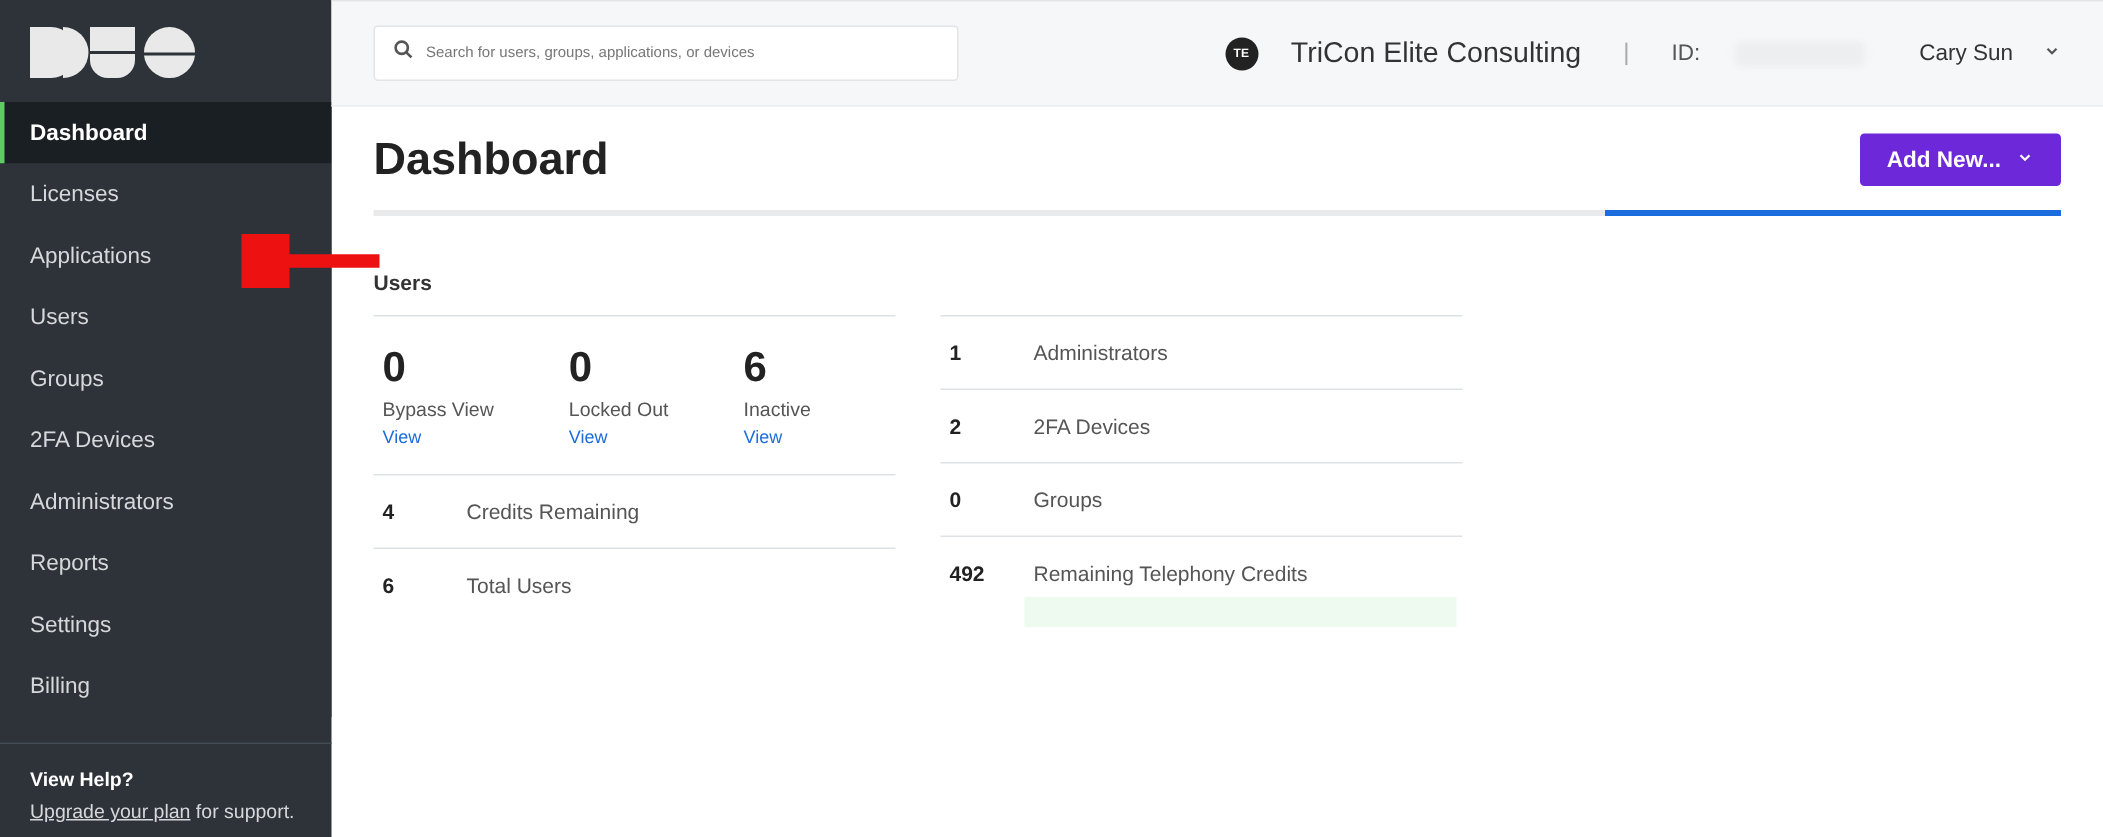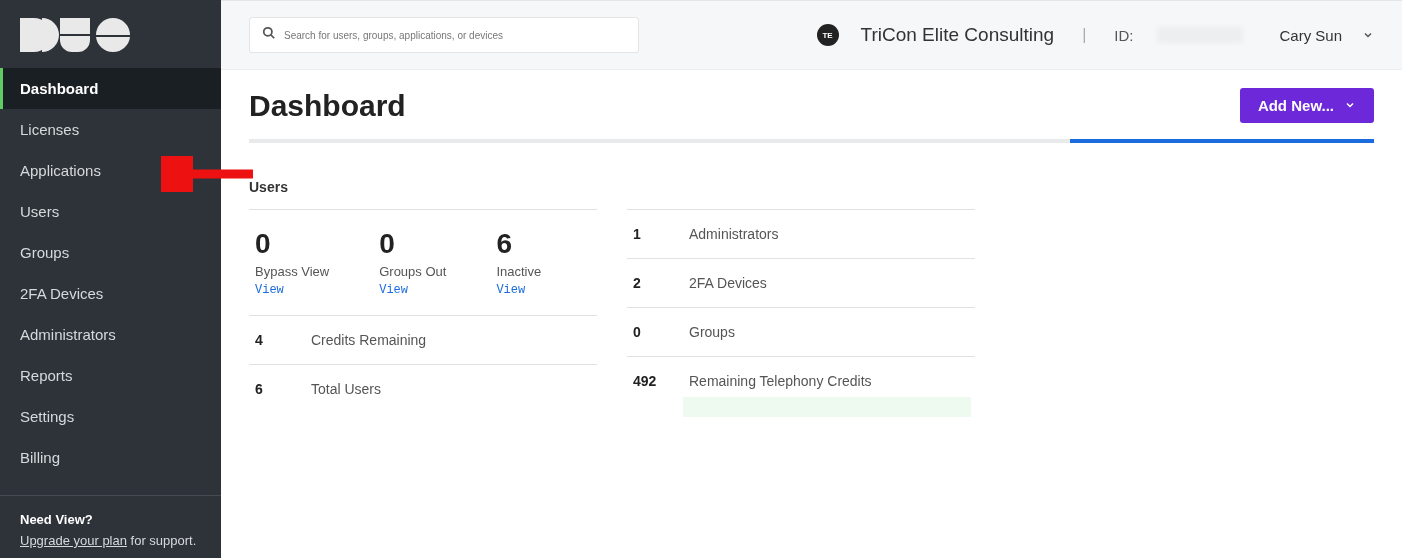--- a/index.html
+++ b/index.html
@@ -193,21 +193,20 @@
   .tile .lbl {
     font-size: 13px;
     color: #555;
     margin-top: 4px;
   }
   .tile .view {
     font-size: 12px;
     color: #1b6cdc;
     margin-top: 4px;
     cursor: pointer;
-    font-family: Liberation Mono, monospace;
   }
 
   .row {
     display: flex;
     align-items: center;
     padding: 16px 6px;
     border-top: 1px solid #dfe2e4;
     gap: 28px;
   }
   .row .num {
@@ -261,21 +260,21 @@
       <div class="nav-item">Applications</div>
       <div class="nav-item">Users</div>
       <div class="nav-item">Groups</div>
       <div class="nav-item">2FA Devices</div>
       <div class="nav-item">Administrators</div>
       <div class="nav-item">Reports</div>
       <div class="nav-item">Settings</div>
       <div class="nav-item">Billing</div>
     </nav>
     <div class="help-section">
-      <div class="need-help">Need View?</div>
+      <div class="need-help">View Help?</div>
       <div class="upgrade">
         <span class="u">Upgrade your plan</span><span> for support.</span>
       </div>
     </div>
   </aside>
 
   <main class="main">
     <div class="topbar">
       <div class="search-wrap">
         <span class="search-icon">
@@ -322,21 +321,21 @@
       <div class="col">
         <h3>Users</h3>
         <div class="user-tiles">
           <div class="tile">
             <div class="big">0</div>
             <div class="lbl">Bypass View</div>
             <div class="view">View</div>
           </div>
           <div class="tile">
             <div class="big">0</div>
-            <div class="lbl">Groups Out</div>
+            <div class="lbl">Locked Out</div>
             <div class="view">View</div>
           </div>
           <div class="tile">
             <div class="big">6</div>
             <div class="lbl">Inactive</div>
             <div class="view">View</div>
           </div>
         </div>
         <div class="row">
           <span class="num">4</span>

